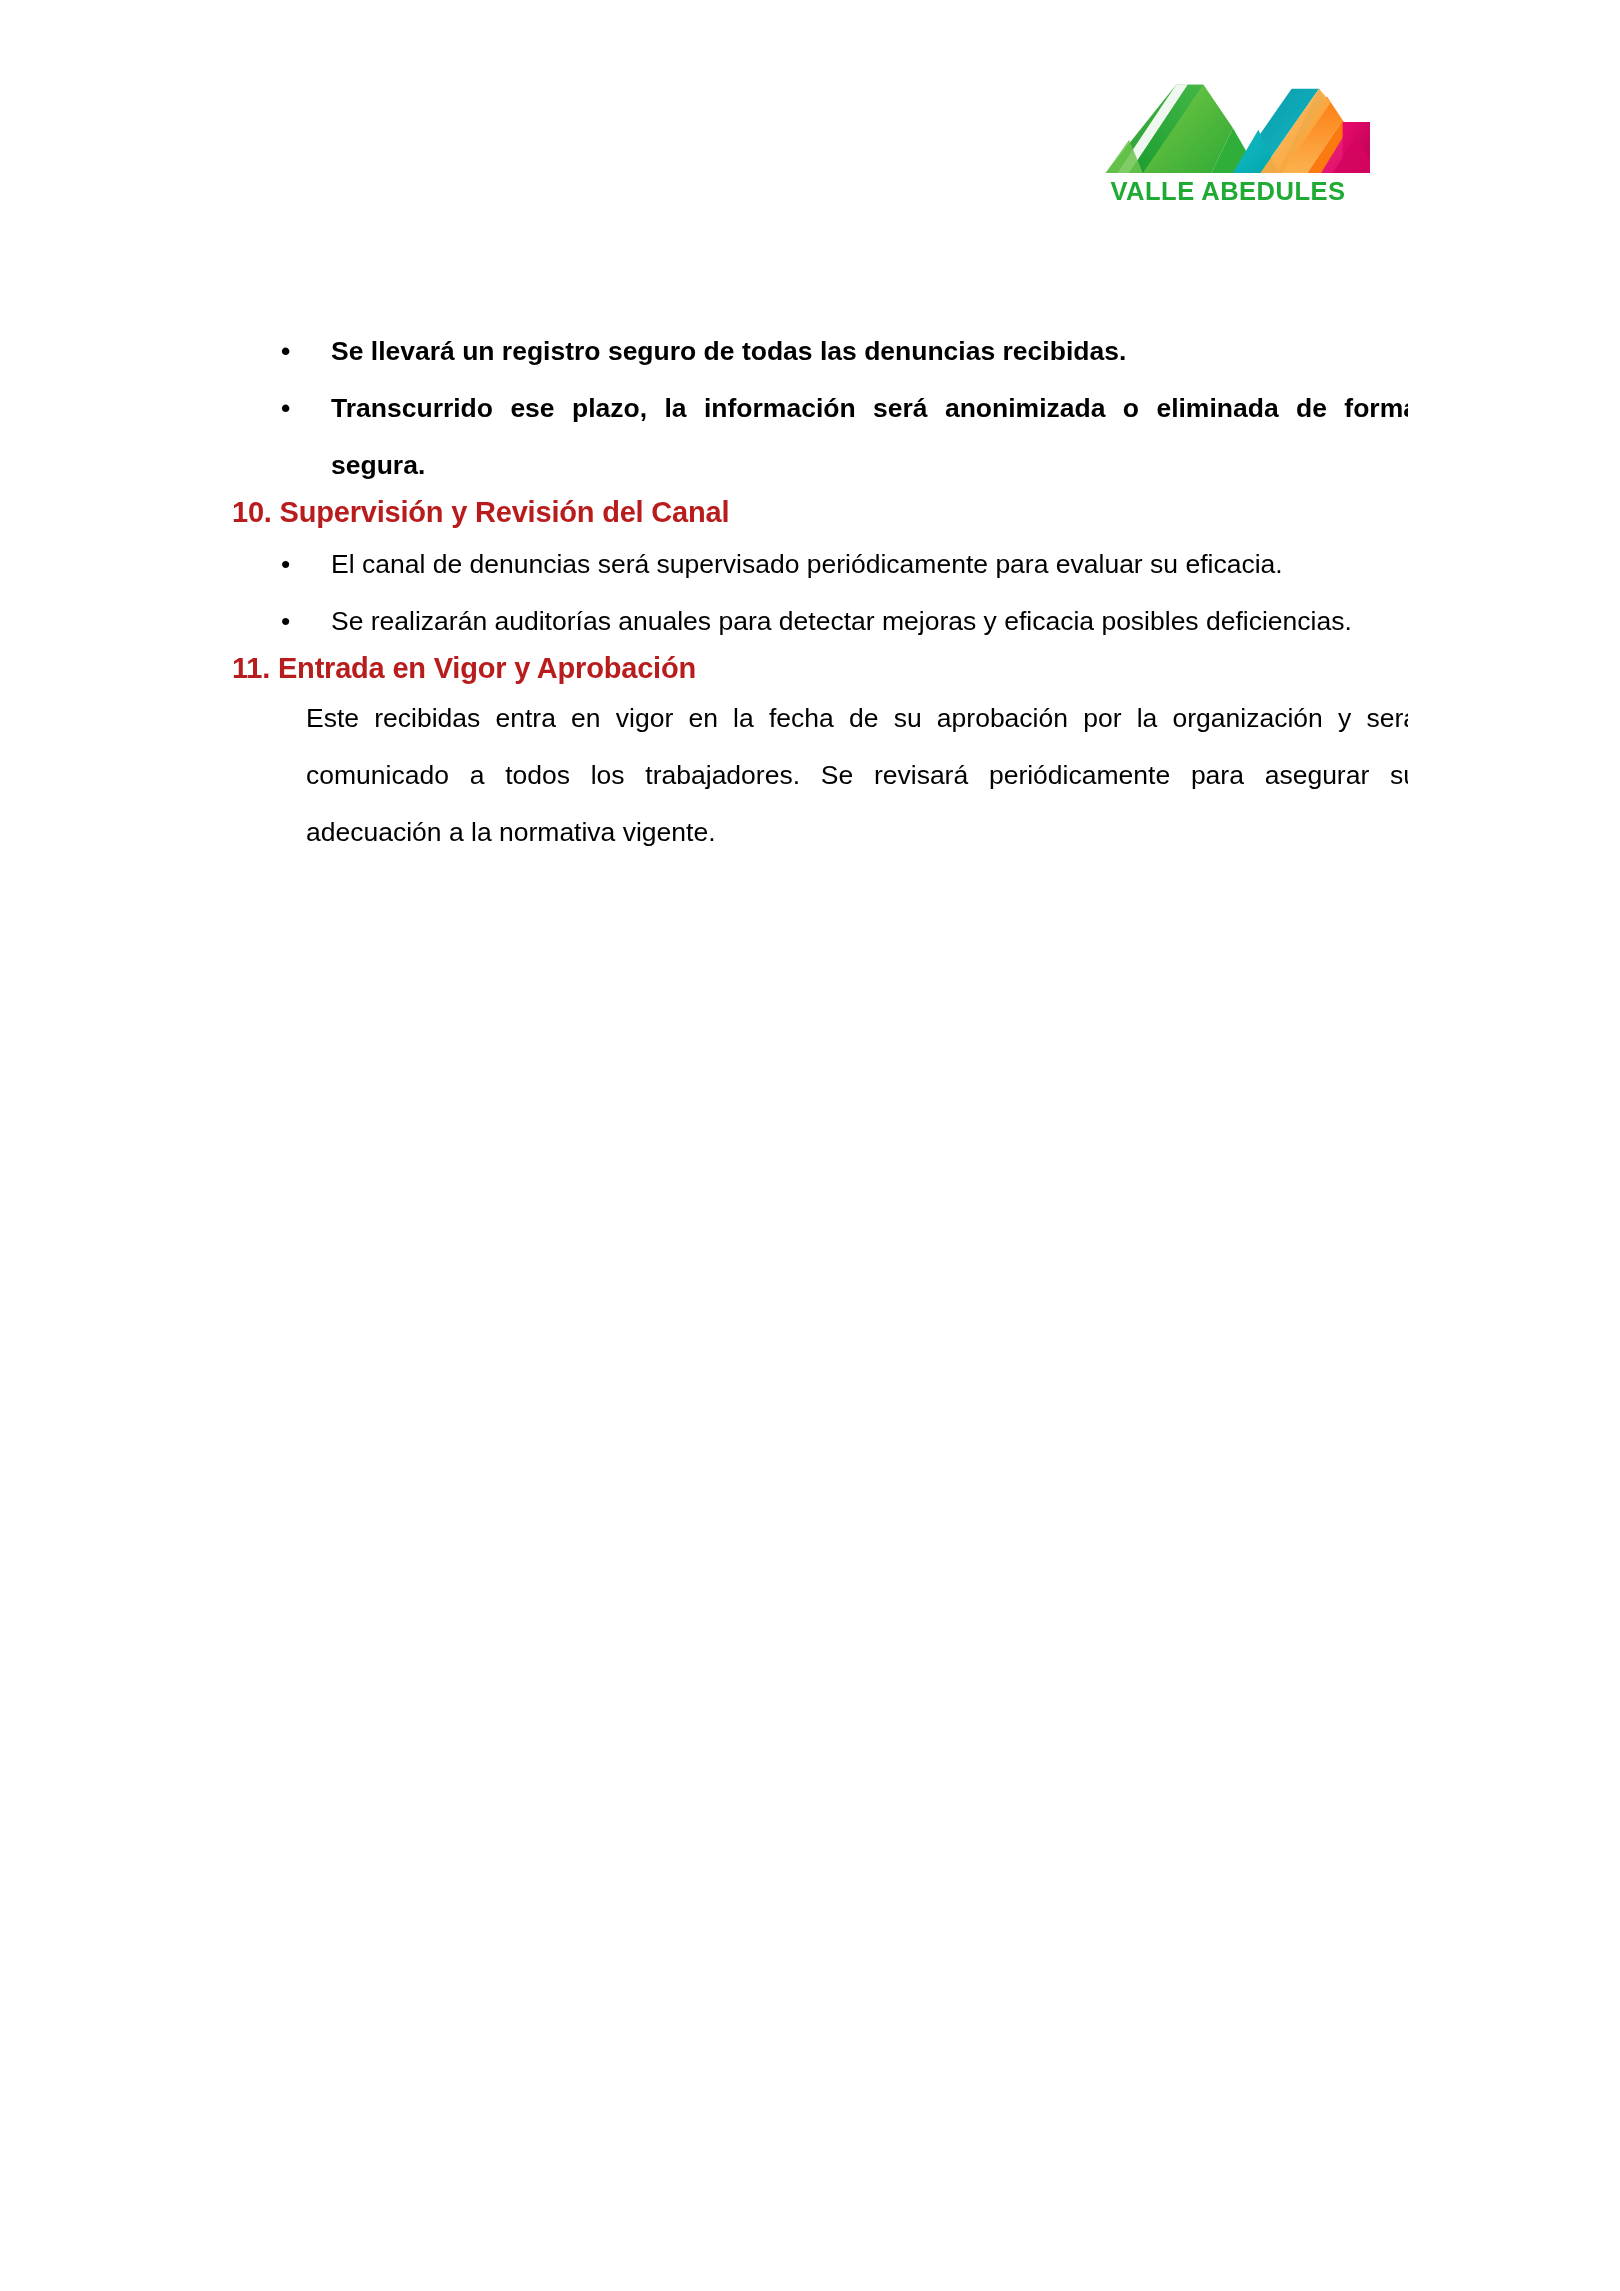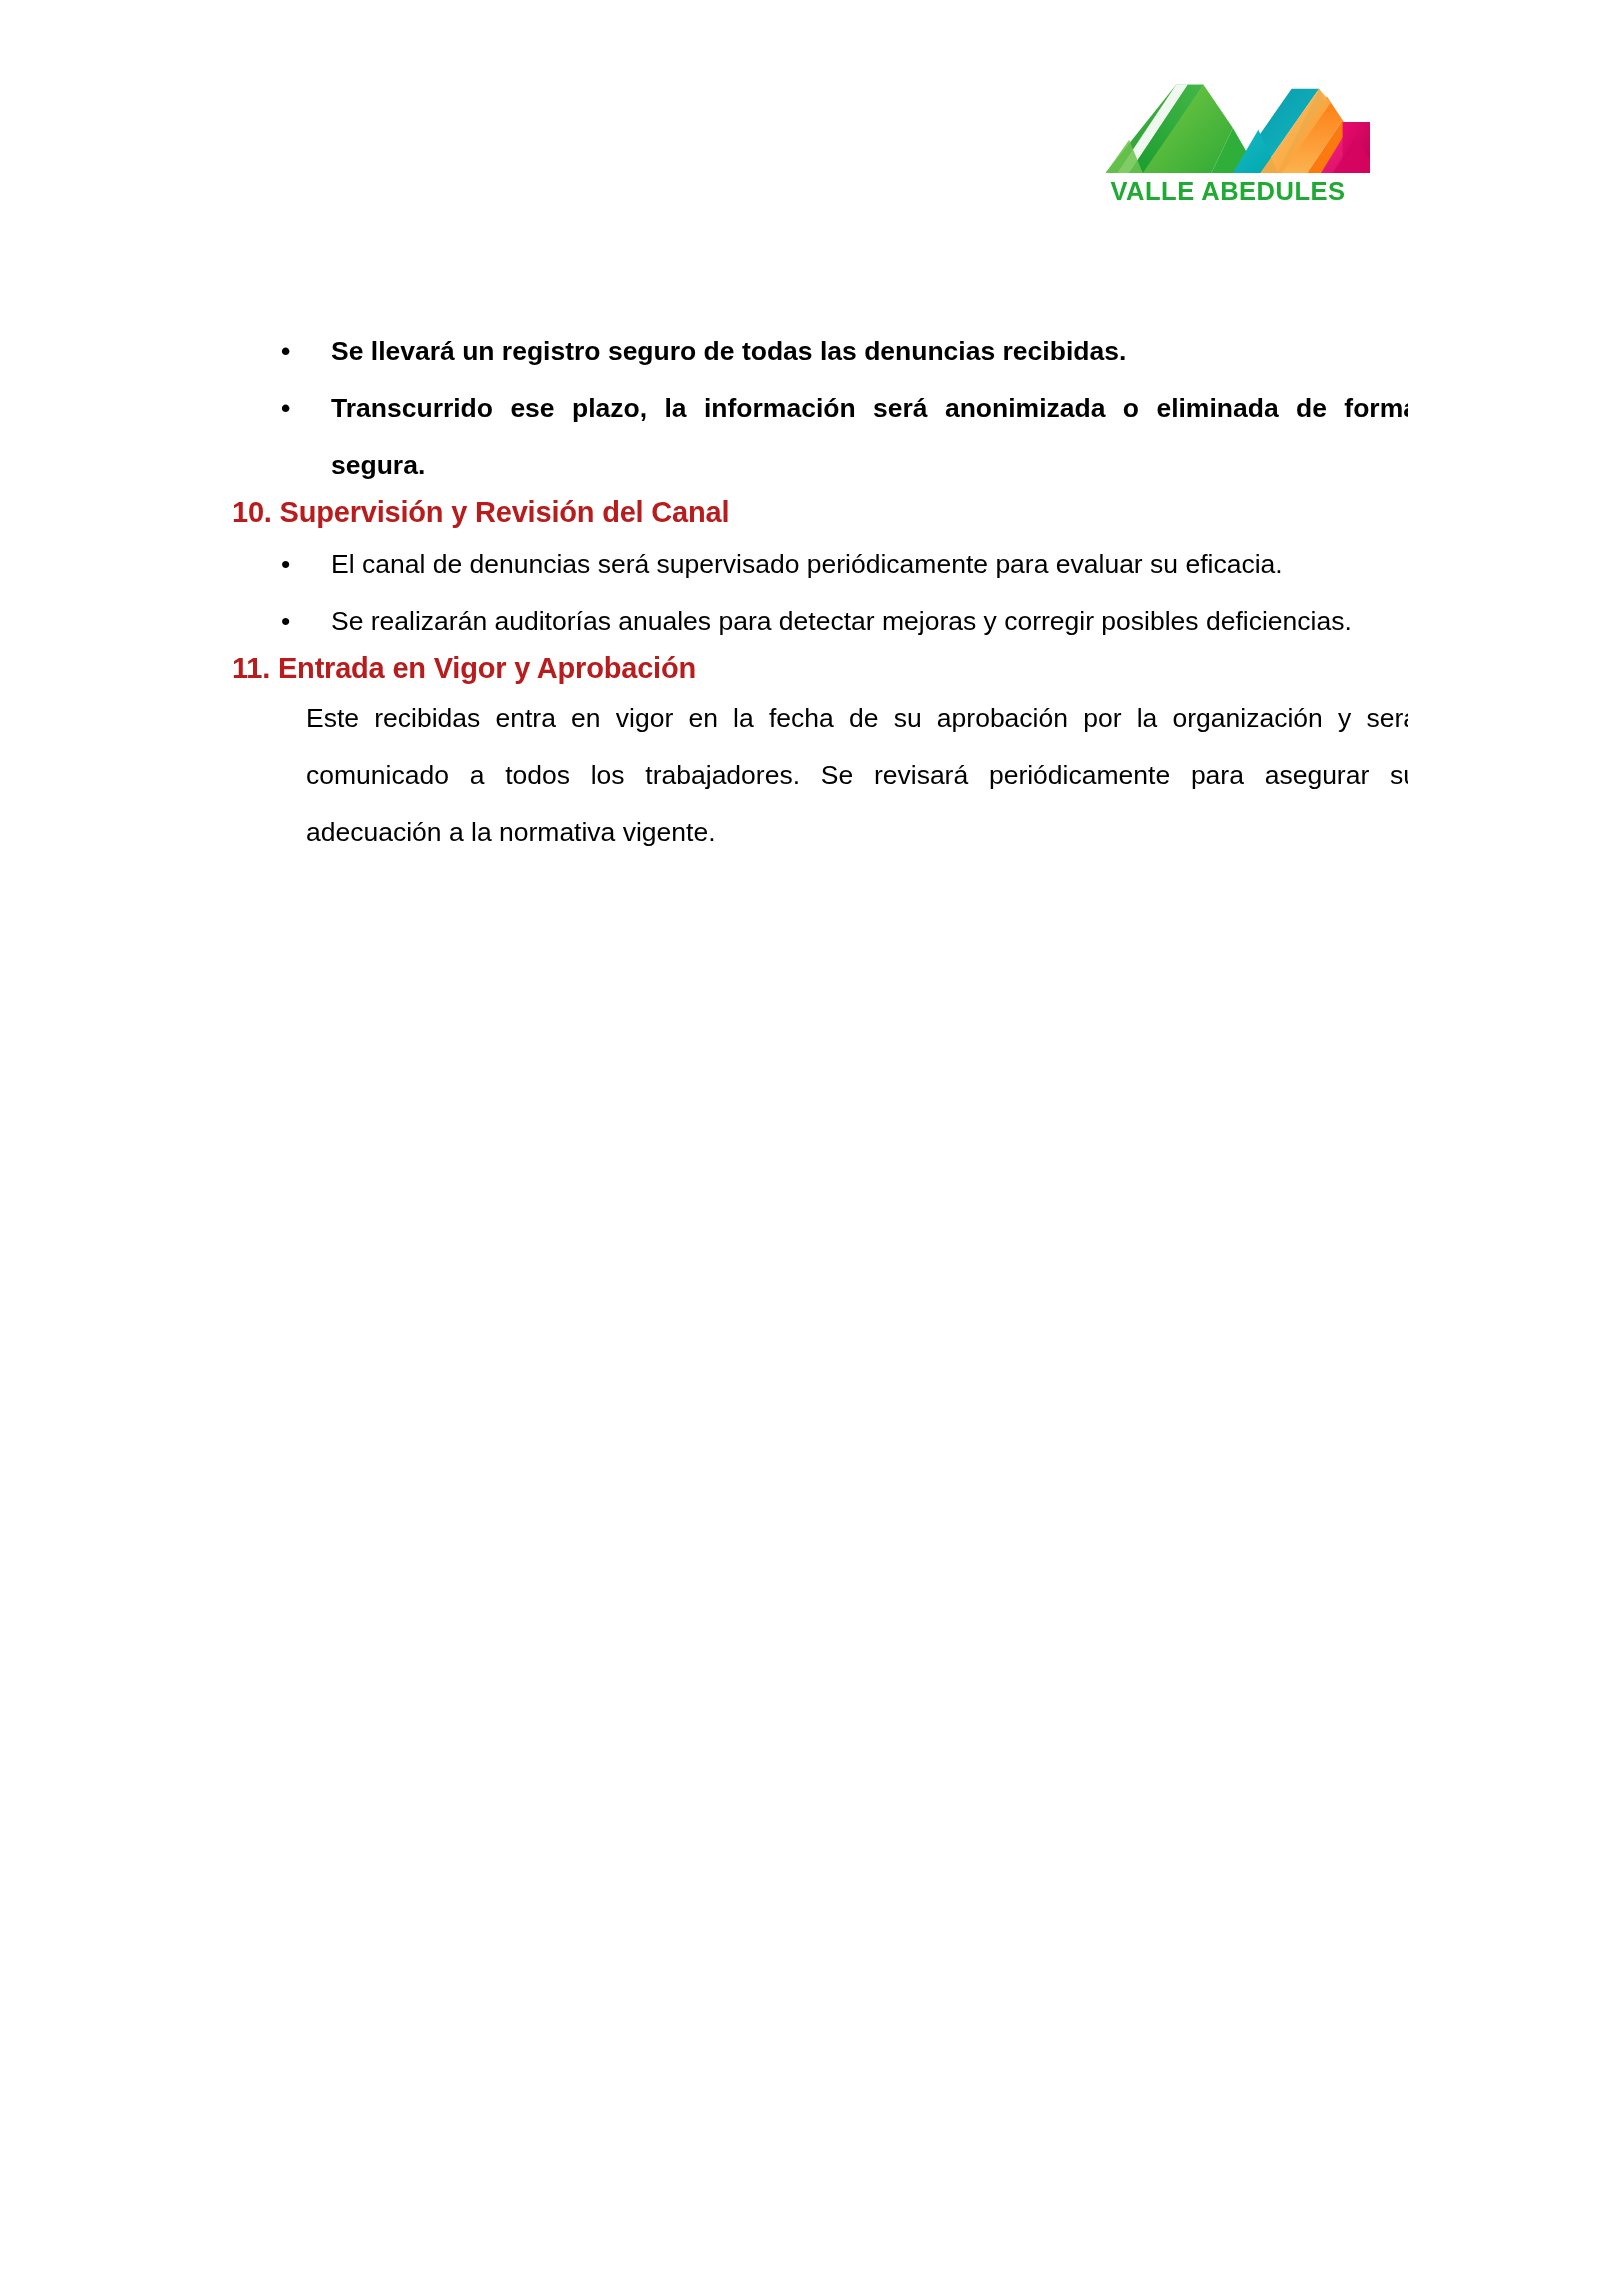--- a/index.html
+++ b/index.html
@@ -206,21 +206,21 @@
       </li>
     </ul>
 
     <h2 class="section-heading heading-10">10. Supervisión y Revisión del Canal</h2>
 
     <ul class="bullets group-10">
       <li>
         <span class="li-text">El canal de denuncias será supervisado periódicamente para evaluar su eficacia.</span>
       </li>
       <li>
-        <span class="li-text">Se realizarán auditorías anuales para detectar mejoras y corregir posibles deficiencias.</span>
+        <span class="li-text">Se realizarán auditorías anuales para detectar mejoras y eficacia posibles deficiencias.</span>
       </li>
     </ul>
 
     <h2 class="section-heading heading-11">11. Entrada en Vigor y Aprobación</h2>
 
     <p class="body-paragraph">Este recibidas entra en vigor en la fecha de su aprobación por la organización y será comunicado a todos los trabajadores. Se revisará periódicamente para asegurar su adecuación a la normativa vigente.</p>
 
   </div>
 
   <div class="page-number">7</div>

